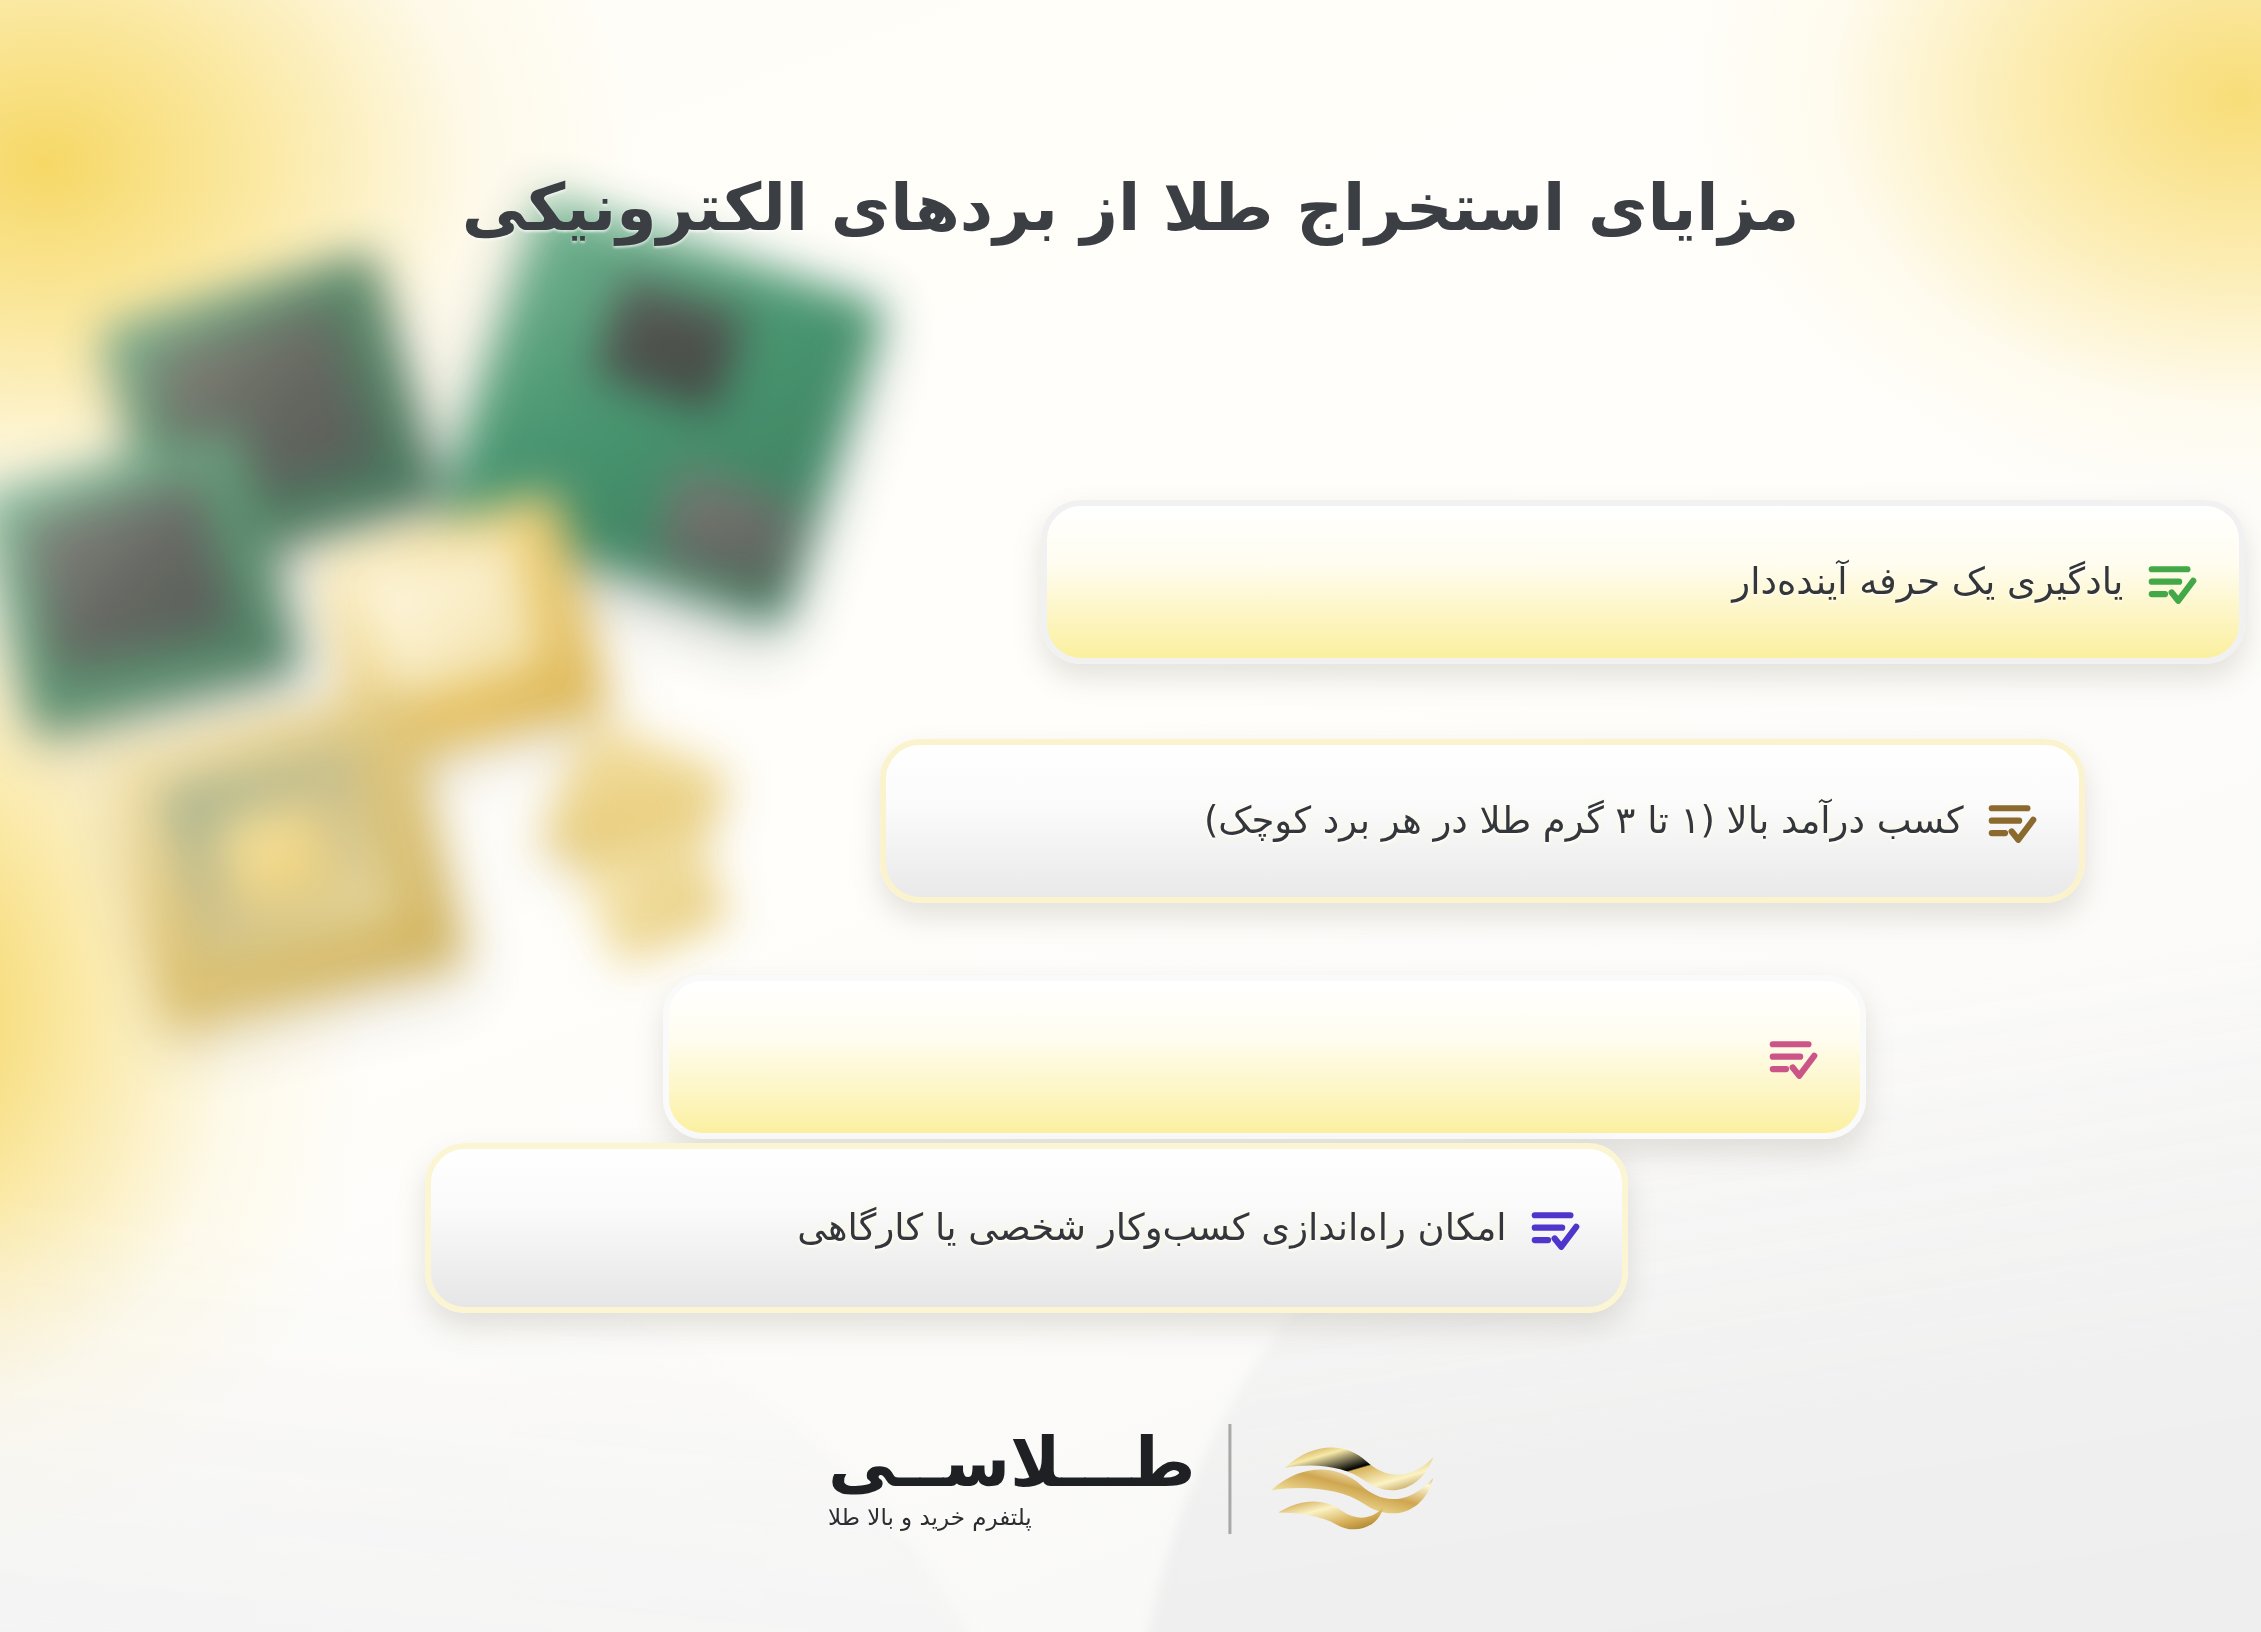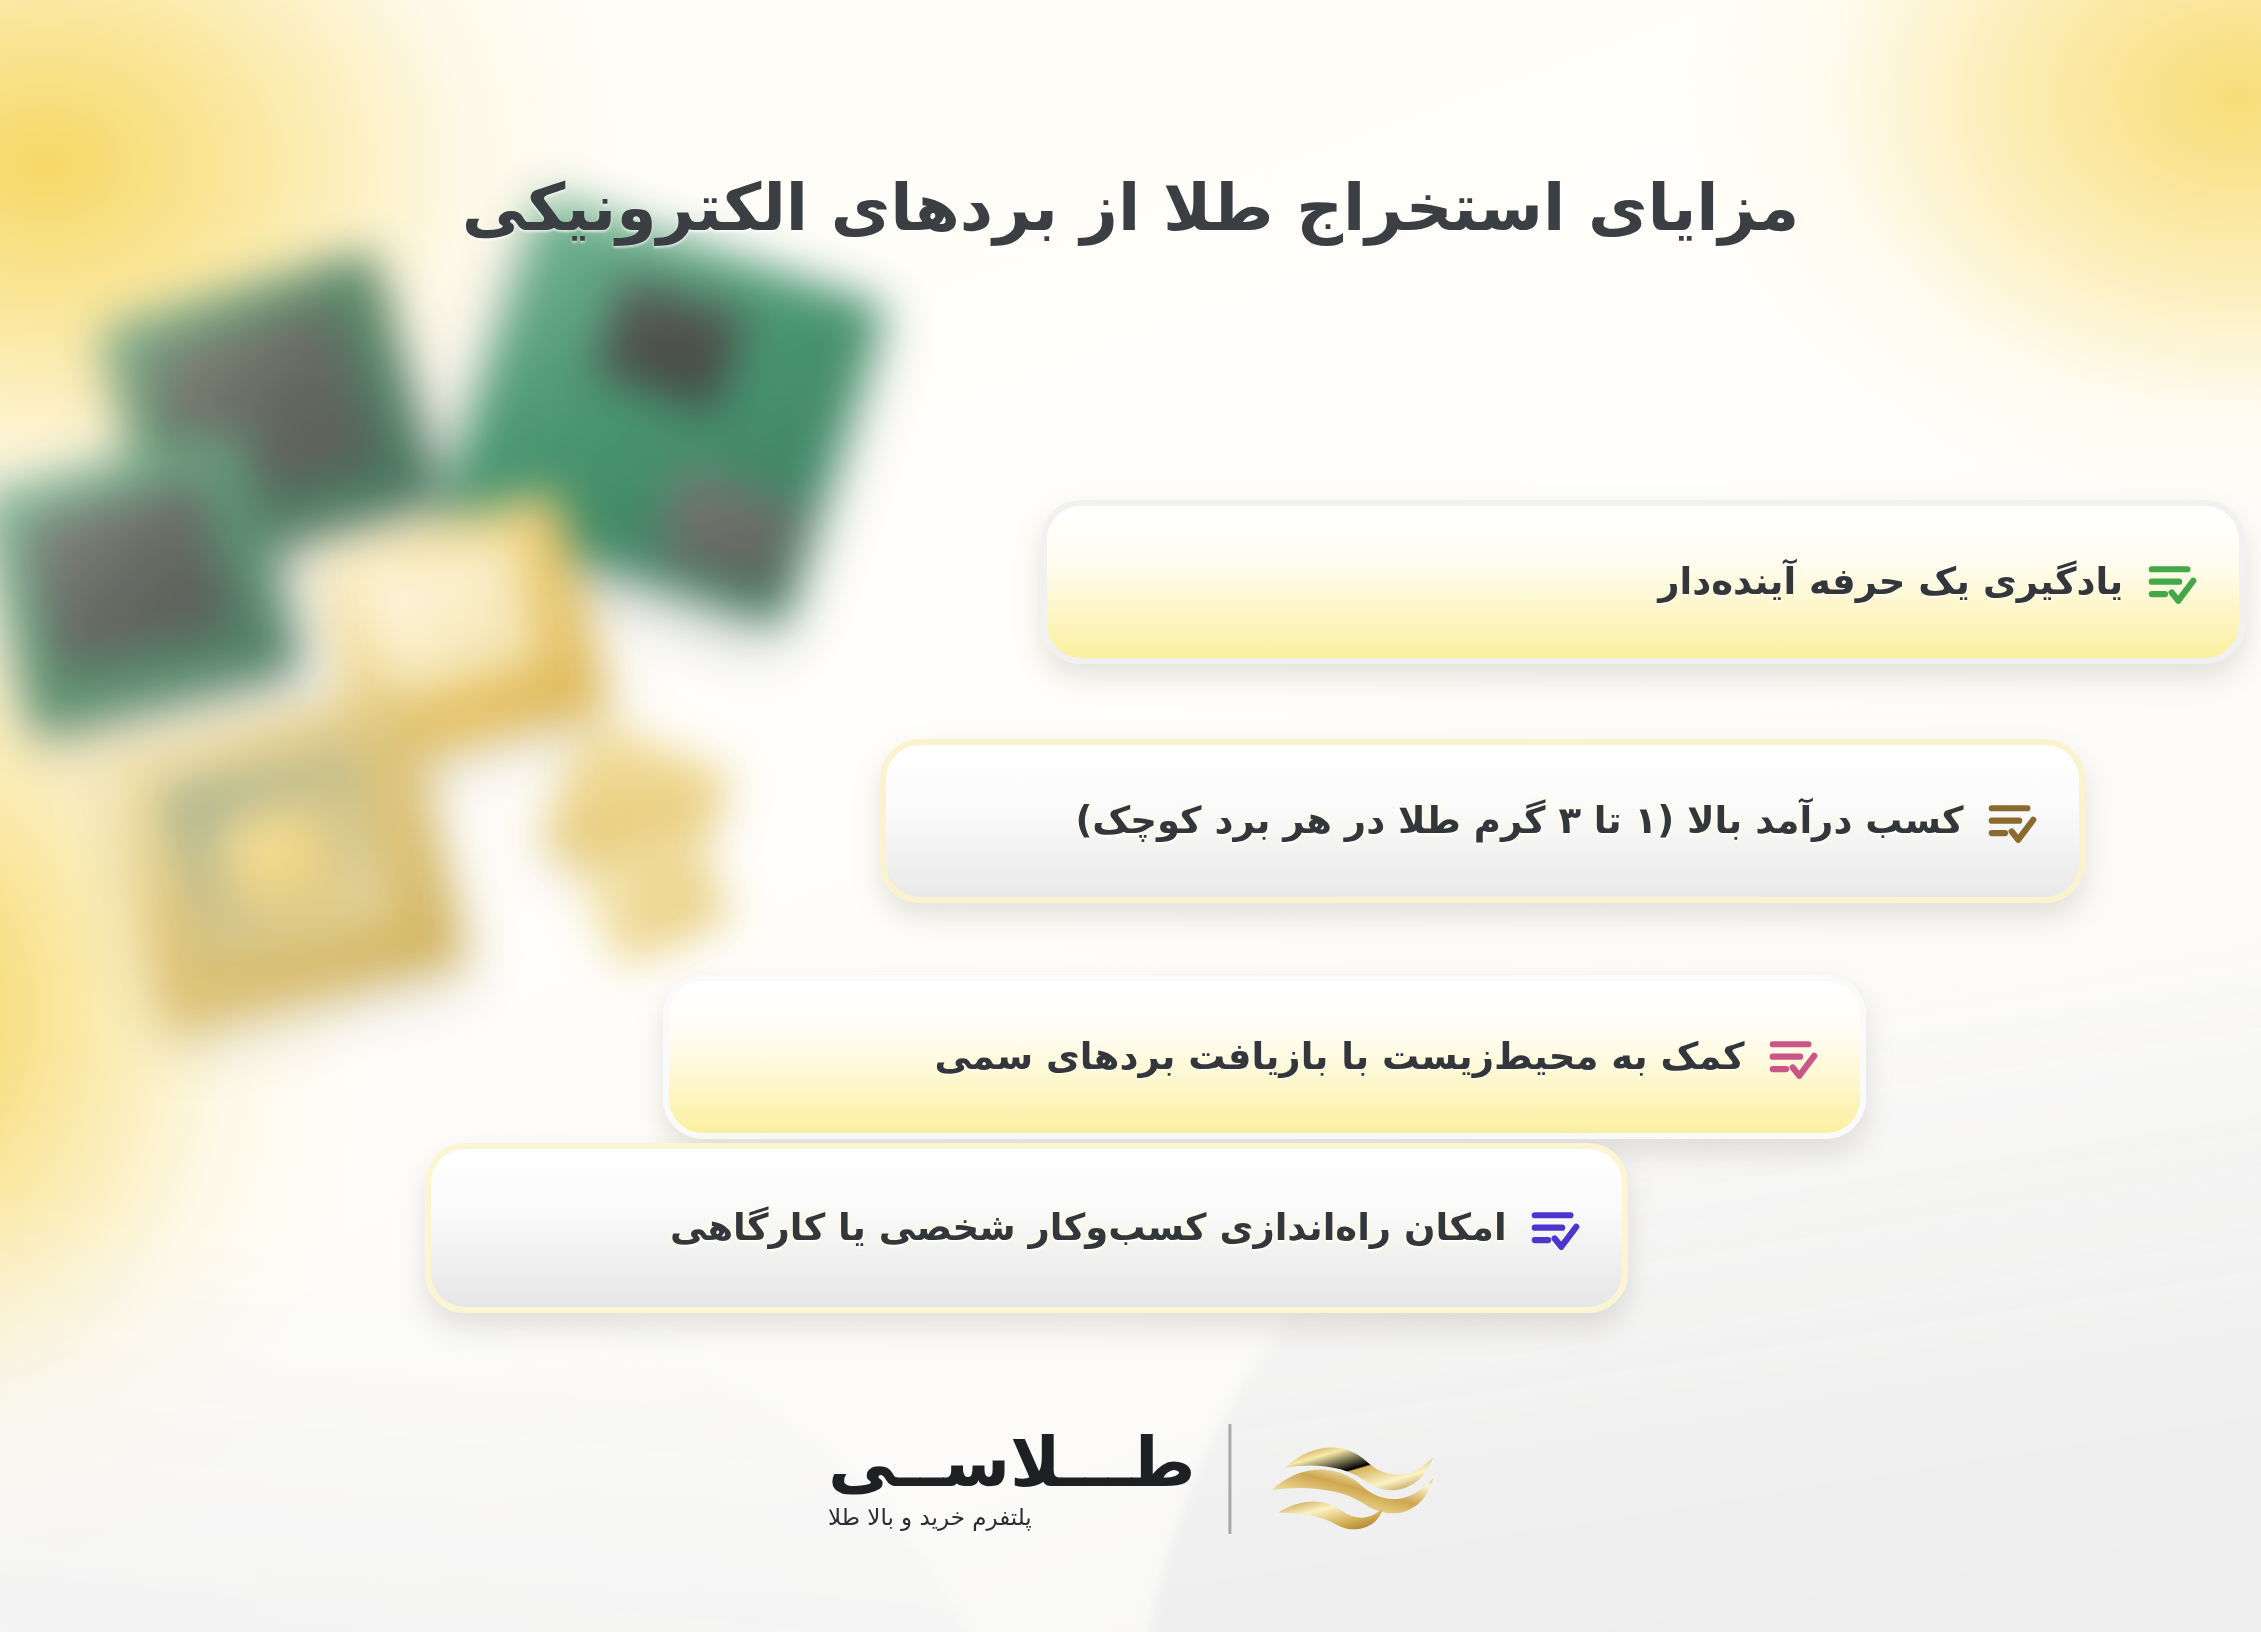--- a/index.html
+++ b/index.html
@@ -109,21 +109,21 @@
     flex-direction:row;
     align-items:center;
     justify-content:flex-start;
     gap:22.4px;
     box-sizing:border-box;
     padding:0 40px;
     border-radius:40px;
   }
   .card .label{
     font-size:37px;
-    font-weight:bold;
+    font-weight:normal;
     color:#33373c;
     white-space:nowrap;
     line-height:1.2;
   }
   .card .ico{
     flex:0 0 auto;
     width:53px;height:53px;
     display:block;
   }
 
@@ -247,21 +247,20 @@
     <span class="ico">
       <svg viewBox="0 0 64 64" width="53" height="53" aria-hidden="true">
         <g stroke="#CC5588" stroke-width="7.5" stroke-linecap="round" fill="none">
           <line x1="7" y1="16" x2="50" y2="16"></line>
           <line x1="7" y1="31" x2="40" y2="31"></line>
           <line x1="7" y1="46" x2="23" y2="46"></line>
           <polyline points="31,44 39,54 57,30" stroke-linejoin="round"></polyline>
         </g>
       </svg>
     </span>
-    <span class="label">کمک به محیط‌زیست با بازیافت بردهای سمی</span>
   </div>
 
   <div class="card card-4">
     <span class="ico">
       <svg viewBox="0 0 64 64" width="53" height="53" aria-hidden="true">
         <g stroke="#4F35CC" stroke-width="7.5" stroke-linecap="round" fill="none">
           <line x1="7" y1="16" x2="50" y2="16"></line>
           <line x1="7" y1="31" x2="40" y2="31"></line>
           <line x1="7" y1="46" x2="23" y2="46"></line>
           <polyline points="31,44 39,54 57,30" stroke-linejoin="round"></polyline>

